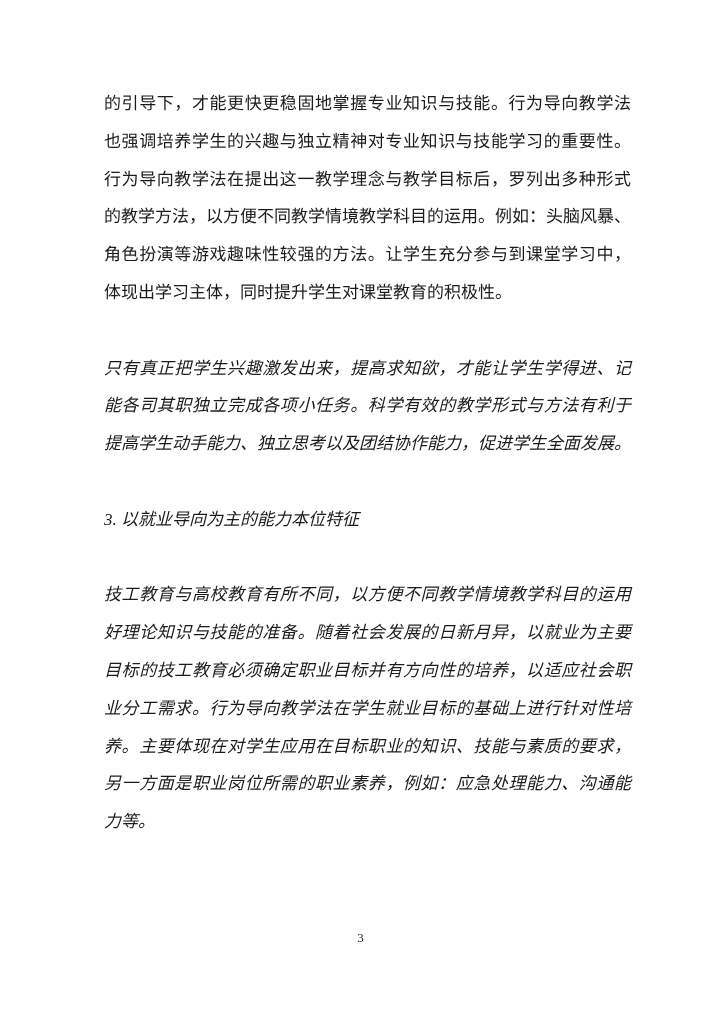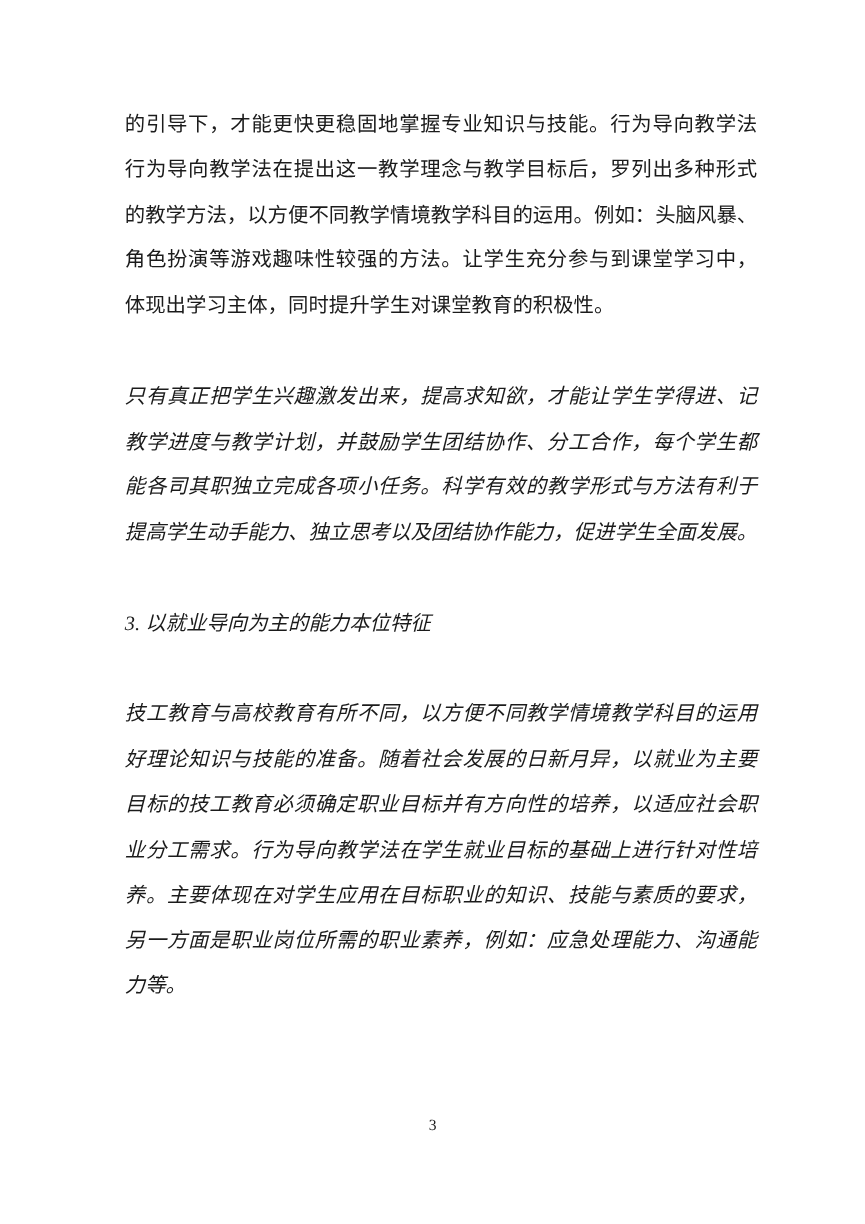--- a/index.html
+++ b/index.html
@@ -52,28 +52,28 @@
     color: #1b1b1b;
   }
 </style>
 </head>
 <body>
 
 <div class="page">
   <div class="content">
       <div class="block paragraph">
         <div class="line fill">的引导下，才能更快更稳固地掌握专业知识与技能。行为导向教学法</div>
+        <div class="line fill">也强调培养学生的兴趣与独立精神对专业知识与技能学习的重要性。</div>
         <div class="line fill">行为导向教学法在提出这一教学理念与教学目标后，罗列出多种形式</div>
         <div class="line fill">的教学方法，以方便不同教学情境教学科目的运用。例如：头脑风暴、</div>
         <div class="line fill">角色扮演等游戏趣味性较强的方法。让学生充分参与到课堂学习中，</div>
         <div class="line">体现出学习主体，同时提升学生对课堂教育的积极性。</div>
       </div>
       <div class="block paragraph">
         <div class="line fill">只有真正把学生兴趣激发出来，提高求知欲，才能让学生学得进、记</div>
-        <div class="line fill">教学进度与教学计划，并鼓励学生团结协作、分工合作，每个学生都</div>
         <div class="line fill">能各司其职独立完成各项小任务。科学有效的教学形式与方法有利于</div>
         <div class="line fill">提高学生动手能力、独立思考以及团结协作能力，促进学生全面发展。</div>
       </div>
       <div class="block heading">
         <div class="line">3. 以就业导向为主的能力本位特征</div>
       </div>
       <div class="block paragraph">
         <div class="line fill">技工教育与高校教育有所不同，以方便不同教学情境教学科目的运用</div>
         <div class="line fill">好理论知识与技能的准备。随着社会发展的日新月异，以就业为主要</div>
         <div class="line fill">目标的技工教育必须确定职业目标并有方向性的培养，以适应社会职</div>

